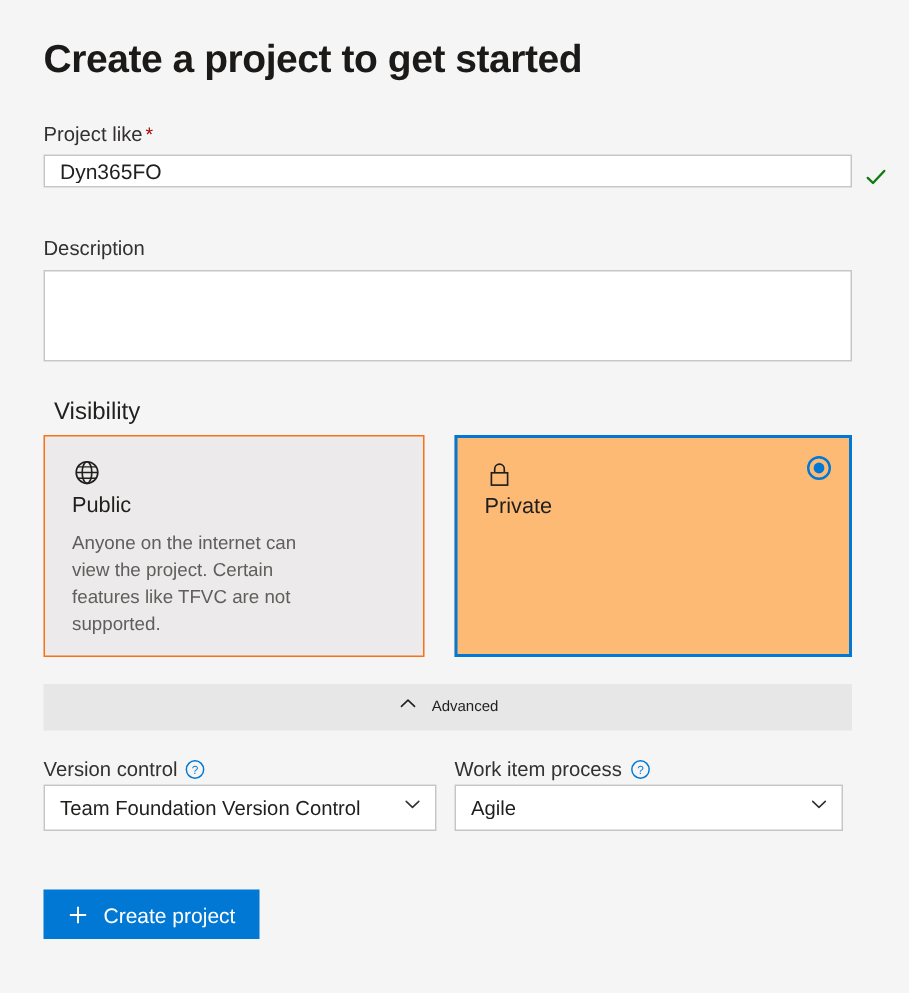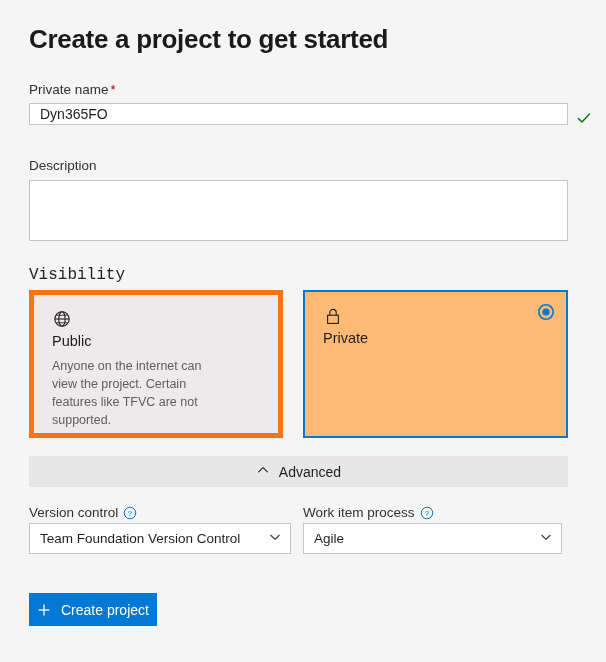--- a/index.html
+++ b/index.html
@@ -102,37 +102,36 @@
     resize: none;
     background: transparent;
     font-family: "Liberation Sans", sans-serif;
     font-size: 14px;
     color: #201f1e;
     padding: 6px 10px;
   }
   
   .vis-heading {
     position: absolute;
-    left: 29px;
+    left: 36px;
     top: 266px;
     font-size: 16px;
     color: #201f1e;
-    font-family: Liberation Mono, monospace;
   }
   .vis-card {
     position: absolute;
     top: 290px;
     width: 254px;
     height: 148px;
     box-sizing: border-box;
   }
   .vis-card.public {
     left: 29px;
     background: #eceaea;
-    border: 5px solid #f97316;
+    border: 1px solid #f97316;
   }
   .vis-card.private {
     left: 303px;
     width: 265px;
     background: #fdba74;
     border: 2px solid #0078d4;
   }
   .vis-icon {
     position: absolute;
     left: 18px;
@@ -171,21 +170,21 @@
     width: 539px;
     height: 31px;
     background: #e7e7e7;
     display: flex;
     align-items: center;
     justify-content: center;
     gap: 9px;
     cursor: pointer;
   }
   .advanced-label {
-    font-size: 14px;
+    font-size: 10px;
     color: #201f1e;
   }
   
   .sel-label-row {
     position: absolute;
     display: flex;
     align-items: center;
     gap: 5px;
   }
   .sel-vc-label { left: 29px; top: 505px; }
@@ -219,34 +218,34 @@
     top: 593px;
     height: 33px;
     background: #0078d4;
     border: 0;
     color: #ffffff;
     font-family: "Liberation Sans", sans-serif;
     font-size: 14px;
     display: flex;
     align-items: center;
     gap: 10px;
-    padding: 0 8px;
+    padding: 0 16px;
     cursor: pointer;
   }
   .plus-icon { width: 14px; height: 14px; display: block; }
 </style>
 </head>
 <body>
 
 <div class="page">
 
   <div class="title">Create a project to get started</div>
 
   <div class="field-label pn-label">
-    <span>Private name</span><span class="req-star">*</span>
+    <span>Project like</span><span class="req-star">*</span>
   </div>
   <div class="pn-input-wrap">
     <input class="pn-input" type="text" value="Dyn365FO" style="">
   </div>
   <span class="pn-check">
     <svg viewBox="0 0 16 16" width="16" height="16" aria-hidden="true">
       <path d="M2.5 8.6 L6 12 L13.5 4" fill="none" stroke="#107c10" stroke-width="1.6" stroke-linecap="round" stroke-linejoin="round"></path>
     </svg>
   </span>
 

